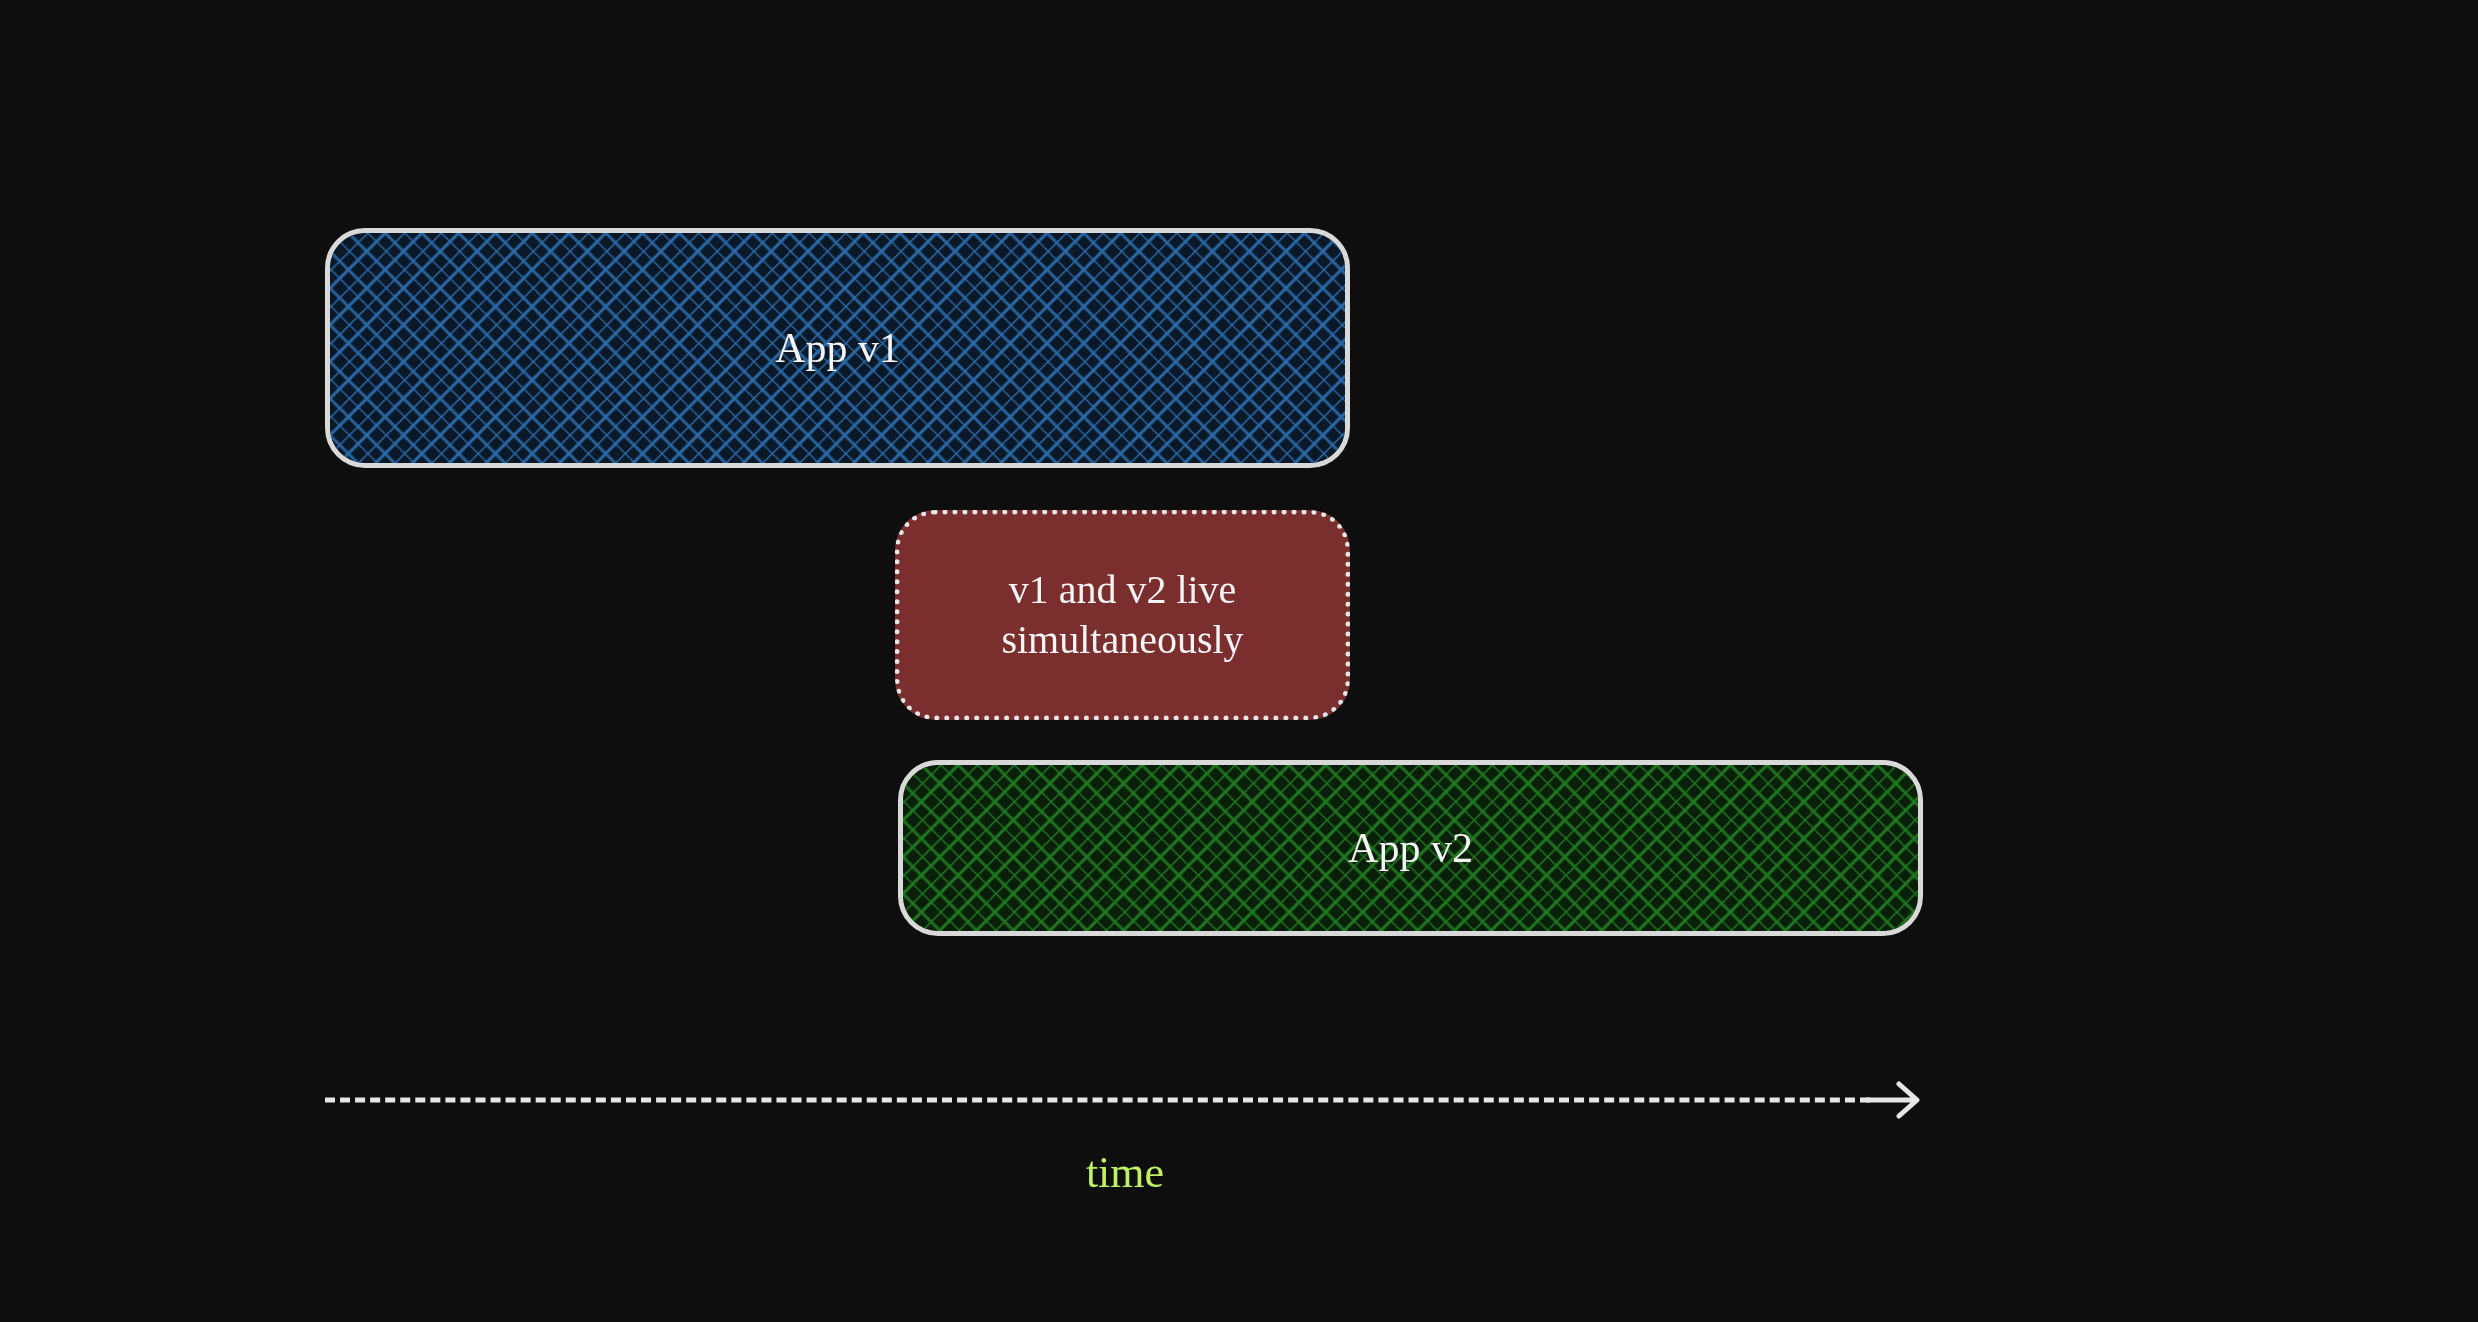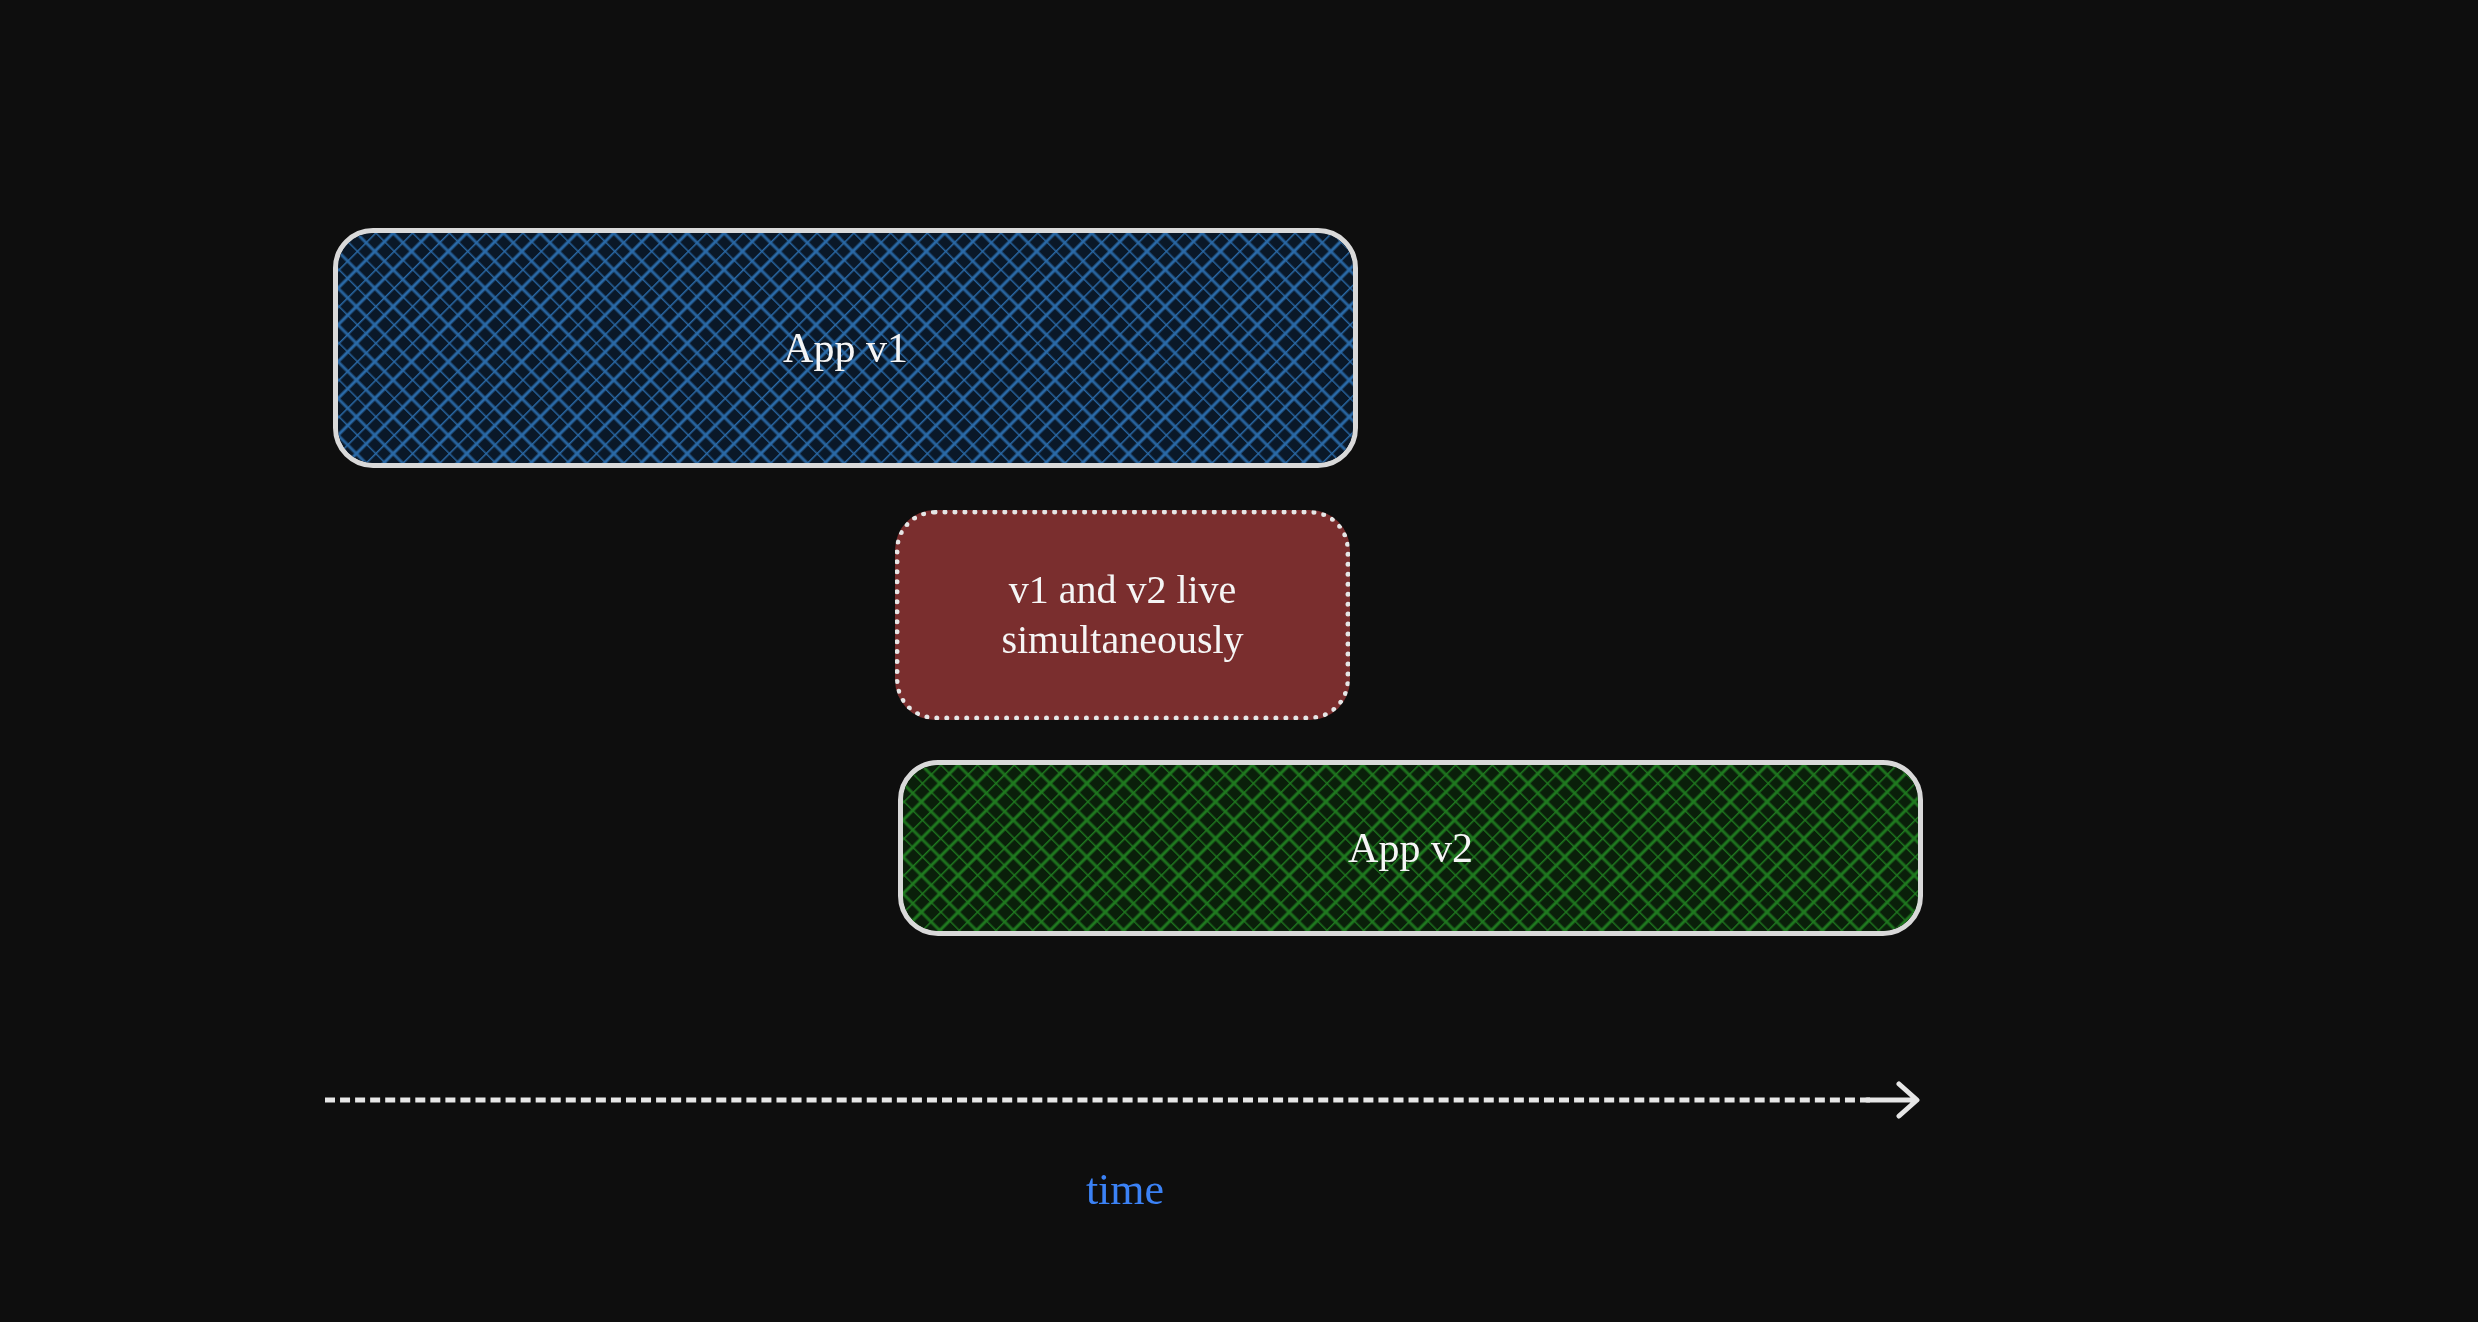--- a/index.html
+++ b/index.html
@@ -77,31 +77,31 @@
     border-top: 5px dashed #e6e6e6;
     transform: translateY(-50%);
   }
   .timeline-arrow {
     position: absolute;
     right: 0;
     top: 50%;
     transform: translateY(-50%);
   }
   .timeline-label {
-    margin-top: 59px;
+    margin-top: 42px;
     font-size: 44px;
-    color: #3b82f6;
+    color: #bef264;
   }
 </style>
 </head>
 <body>
 
 <div class="canvas" style="transform: scale(1);">
 
-  <div class="box hatched-blue" style="left:333px; top:228px; width:1025px; height:240px;">
+  <div class="box hatched-blue" style="left:325px; top:228px; width:1025px; height:240px;">
     <svg class="hatch-svg">
       <defs>
         <pattern id="hatchBlue" patternUnits="userSpaceOnUse" width="26" height="26" patternTransform="rotate(45)">
           <rect width="26" height="26" fill="#0a1828"></rect>
           <line x1="0" y1="0" x2="0" y2="26" stroke="#2a6aa8" stroke-width="3"></line>
           <line x1="13" y1="0" x2="13" y2="26" stroke="#2a6aa8" stroke-width="3"></line>
         </pattern>
         <pattern id="hatchBlue2" patternUnits="userSpaceOnUse" width="26" height="26" patternTransform="rotate(-45)">
           <line x1="0" y1="0" x2="0" y2="26" stroke="#2a6aa8" stroke-width="3"></line>
           <line x1="13" y1="0" x2="13" y2="26" stroke="#2a6aa8" stroke-width="3"></line>

